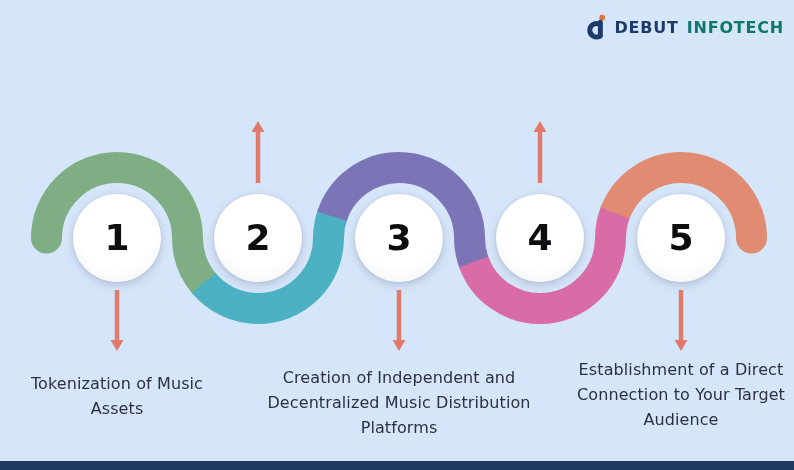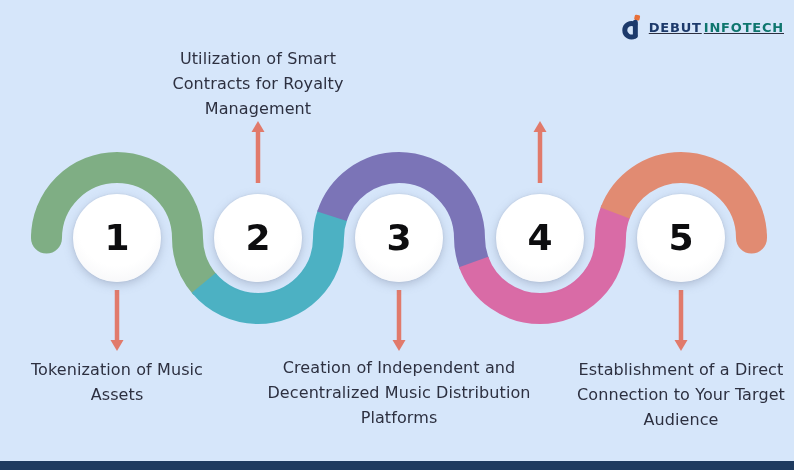--- a/index.html
+++ b/index.html
@@ -18,21 +18,21 @@
   .step-number{
     font-size:36px;font-weight:bold;color:#0d0d0f;line-height:1;
   }
   .label{
     position:absolute;text-align:center;white-space:pre-line;
     font-size:16px;line-height:1.55;font-weight:500;letter-spacing:.1px;
   }
   .logo{
     position:absolute;top:14px;right:10px;display:flex;align-items:center;gap:6px;
   }
-  .logo-text{font-size:13px;font-weight:bold;letter-spacing:.8px;display:flex;gap:2px;text-decoration:underline;}
+  .logo-text{font-size:16px;font-weight:bold;letter-spacing:.8px;display:flex;gap:8px;}
   .bottom-bar{position:absolute;left:0;bottom:0;width:794px;height:9px;}
 </style>
 </head>
 <body style="background: rgb(214, 230, 250);">
 
 <div class="stage" style="color: rgb(45, 48, 64);">
 
   <svg class="wave-svg" width="794" height="470" viewBox="0 0 794 470">
 
     <circle cx="46.5" cy="238" r="15.5" fill="#7fae84"></circle>
@@ -79,26 +79,23 @@
   <div class="step-circle" style="left:355px;top:194px;">
     <span class="step-number">3</span>
   </div>
   <div class="step-circle" style="left:496px;top:194px;">
     <span class="step-number">4</span>
   </div>
   <div class="step-circle" style="left:637px;top:194px;">
     <span class="step-number">5</span>
   </div>
 
-  <div class="label" style="left:2px;top:358px;width:230px;">Tokenization of Music
+  <div class="label" style="left:2px;top:372px;width:230px;">Tokenization of Music
 Assets</div>
-  <div class="label" style="left:138px;top:47px;width:240px;">Utilization of Smart
-Contracts for Royalty
-Management</div>
-  <div class="label" style="left:244px;top:356px;width:310px;">Creation of Independent and
+  <div class="label" style="left:244px;top:366px;width:310px;">Creation of Independent and
 Decentralized Music Distribution
 Platforms</div>
   <div class="label" style="left:556px;top:358px;width:250px;">Establishment of a Direct
 Connection to Your Target
 Audience</div>
 
   <div class="logo">
     <svg width="27" height="27" viewBox="0 0 30 30">
       <rect x="20.5" y="1" width="6" height="6" rx="1.5" transform="rotate(12 23.5 4)" fill="#e8703a"></rect>
       <path d="M21 11.5 A7.5 7.5 0 1 0 21 24.5" fill="none" stroke-width="5.5" stroke-linecap="round" stroke="#1d3a6b"></path>

